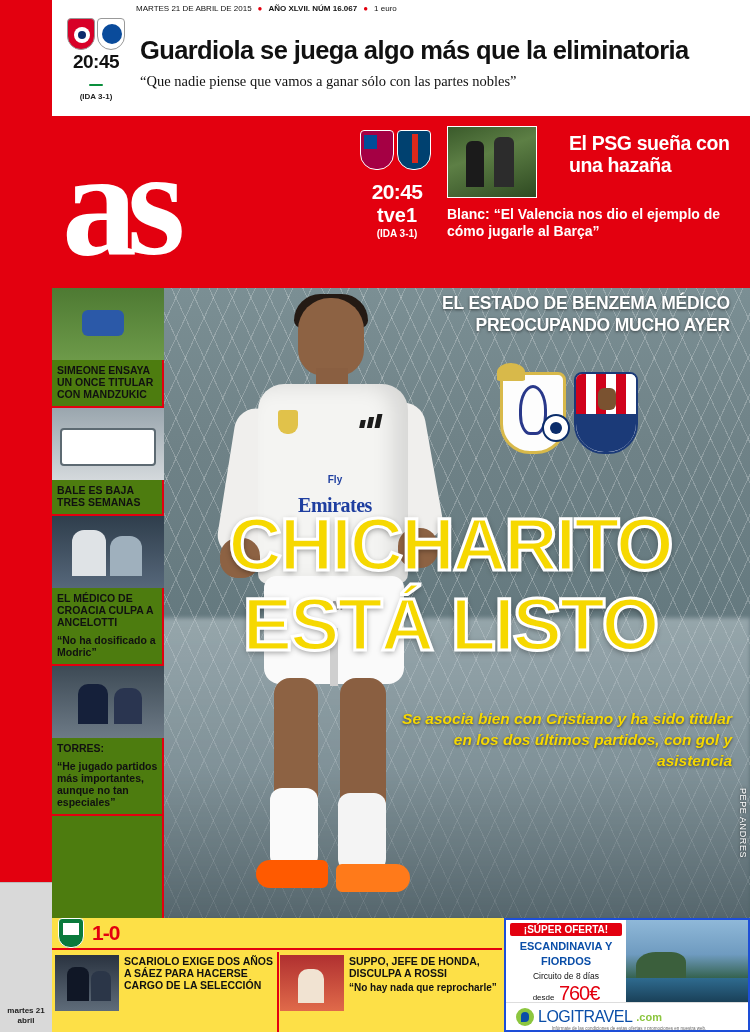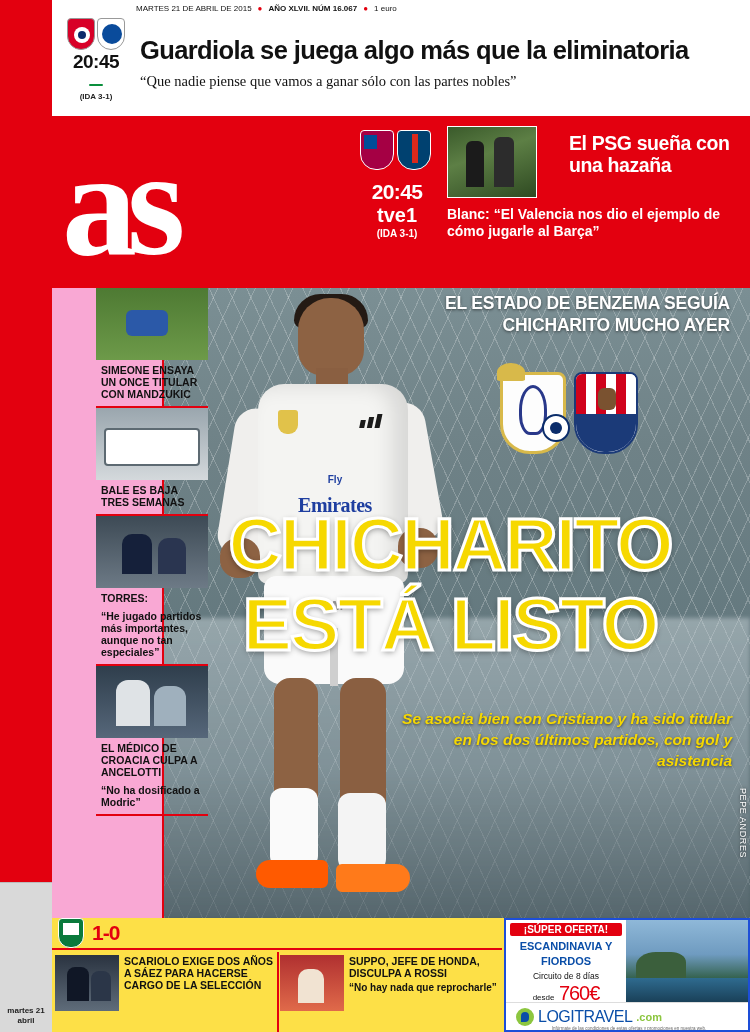--- a/index.html
+++ b/index.html
@@ -365,21 +365,21 @@
   .chicha-sub {
     position: absolute; left: 392px; top: 708px; width: 340px;
     color: #f6d800; font-weight: bold; font-size: 15.5px; line-height: 21px;
     font-style: italic; text-align: right;
     text-shadow: 0 1px 3px rgba(0,0,0,0.6);
   }
 
   
   .leftcol {
     position: absolute; left: 52px; top: 288px; width: 112px; height: 630px;
-    background: #f9a8d4; border-right: 2px solid #e3000f; padding-left: 44px;
+    background: #4d7c0f; border-right: 2px solid #e3000f;
   }
   .lc-item { position: relative; width: 112px; border-bottom: 2px solid #e3000f; }
   .lc-photo { width: 112px; height: 72px; position: relative; overflow: hidden; }
   .lc-txt {
     padding: 4px 5px 6px 5px; font-size: 10.5px; font-weight: bold;
     color: #111; line-height: 12px;
   }
   .ph-grass { background: linear-gradient(180deg,#4e7a33,#6d9a49); }
   .ph-grass::after {
     content:""; position:absolute; left:30px; top:22px; width:42px; height:26px;
@@ -583,21 +583,21 @@
       <div class="p-legR"></div>
       <div class="p-sockL"></div>
       <div class="p-sockR"></div>
       <div class="p-bootL"></div>
       <div class="p-bootR"></div>
     </div>
 
     <div class="credit">PEPE ANDRES</div>
   </div>
 
-  <div class="benz">EL ESTADO DE BENZEMA SEGUÍA CHICHARITO MUCHO AYER</div>
+  <div class="benz">EL ESTADO DE BENZEMA MÉDICO PREOCUPANDO MUCHO AYER</div>
 
   <div class="derby-crests">
     <div class="crest-rm"></div>
     <div class="crest-atm">
       <div class="stripes"></div>
       <div class="blue"></div>
       <div class="bear"></div>
     </div>
     <div class="ucl-ball"></div>
   </div>
@@ -615,29 +615,29 @@
       <div class="lc-photo ph-grass"></div>
       <div class="lc-txt">SIMEONE ENSAYA UN ONCE TITULAR CON MANDZUKIC</div>
     </div>
 
     <div class="lc-item">
       <div class="lc-photo ph-bus"></div>
       <div class="lc-txt">BALE ES BAJA TRES SEMANAS</div>
     </div>
 
     <div class="lc-item">
+      <div class="lc-photo ph-doc"></div>
+      <div class="lc-txt">EL MÉDICO DE CROACIA CULPA A ANCELOTTI</div>
+      <div class="lc-txt" style="padding-top:0;">“No ha dosificado a Modric”</div>
+    </div>
+
+    <div class="lc-item">
       <div class="lc-photo ph-press"></div>
       <div class="lc-txt">TORRES:</div>
       <div class="lc-txt" style="padding-top:0;">“He jugado partidos más importantes, aunque no tan especiales”</div>
-    </div>
-
-    <div class="lc-item">
-      <div class="lc-photo ph-doc"></div>
-      <div class="lc-txt">EL MÉDICO DE CROACIA CULPA A ANCELOTTI</div>
-      <div class="lc-txt" style="padding-top:0;">“No ha dosificado a Modric”</div>
     </div>
 
   </div>
 
   <div class="bottom">
 
     <div class="elche-row">
       <div class="elche-crest"></div>
       <div class="score">1-0</div>
     </div>

